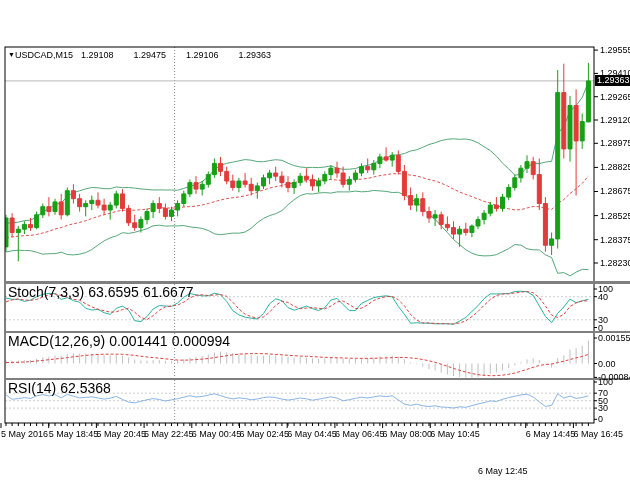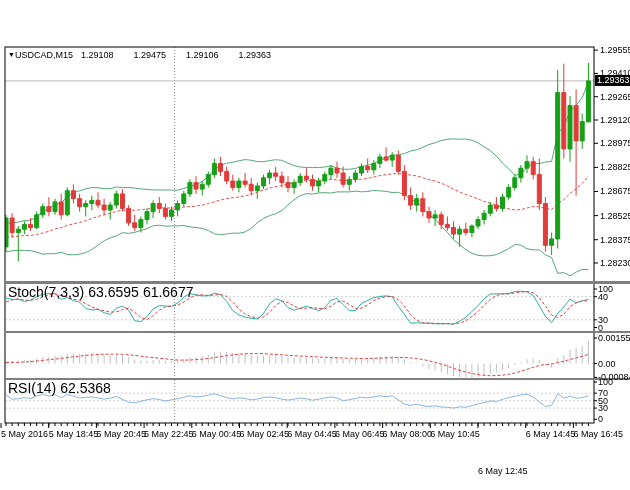--- a/index.html
+++ b/index.html
@@ -216,20 +216,23 @@
       </svg>
     </div>
 
   <div class="hdr">
     <span class="arr">▼</span><span class="sym">USDCAD,M15</span><span class="v">1.29108</span><span class="v">1.29475</span><span class="v">1.29106</span><span class="v">1.29363</span>
   </div>
 
   <div class="ind-row" style="left:8px;top:287px;">
     <span>Stoch(7,3,3)</span><span>63.6595</span><span>61.6677</span>
   </div>
+  <div class="ind-row" style="left:8px;top:336px;">
+    <span>MACD(12,26,9)</span><span>0.001441</span><span>0.000994</span>
+  </div>
   <div class="ind-row" style="left:8px;top:383px;">
     <span>RSI(14)</span><span>62.5368</span>
   </div>
 
   <div class="price-tag" id="price-tag" style="top: 75.4107px; background: rgb(0, 0, 0); color: rgb(255, 255, 255);">1.29363</div>
 
   <div class="abs" id="price-labels">
       <div class="axis-label" style="left: 600px; top: 45.0536px;">1.29555</div>
       <div class="axis-label" style="left: 600px; top: 68.3571px;">1.29410</div>
       <div class="axis-label" style="left: 600px; top: 91.6607px;">1.29265</div>

